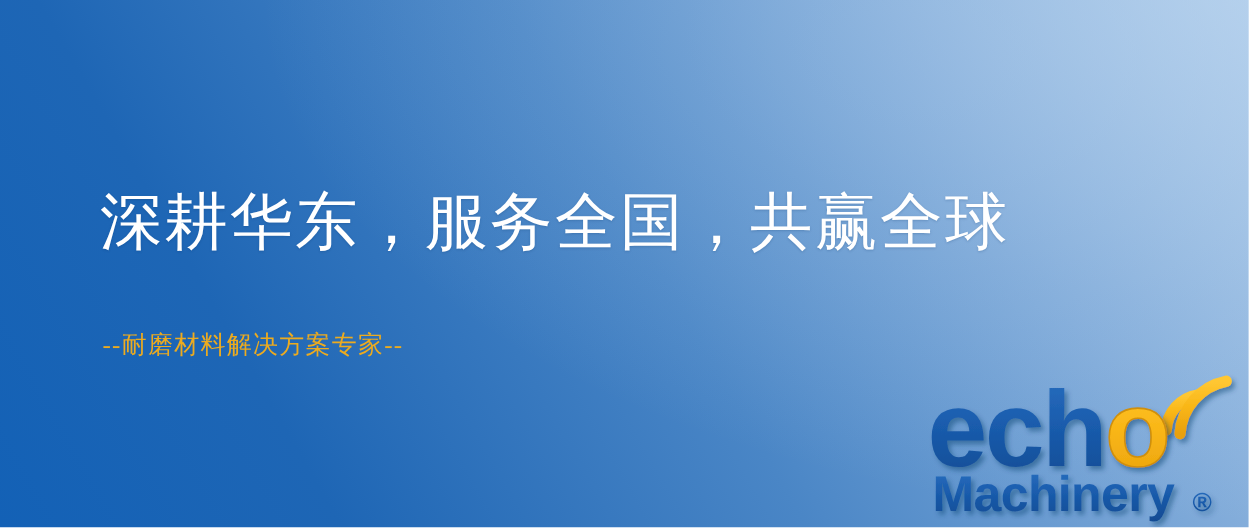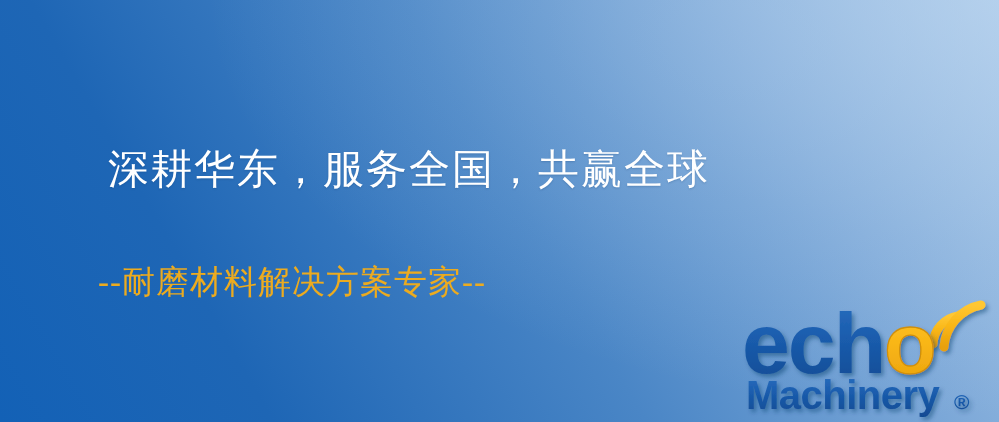--- a/index.html
+++ b/index.html
@@ -25,37 +25,36 @@
     position: absolute;
     inset: 0;
     background: radial-gradient(120% 150% at 100% 0%, rgba(190,215,240,0.55) 0%, rgba(190,215,240,0.18) 38%, rgba(190,215,240,0) 66%);
     pointer-events: none;
   }
 
   .headline {
     position: absolute;
     left: 80px;
     top: 152px;
-    font-family: Liberation Mono, monospace;
-    font-size: 41px;
+    font-family: Liberation Sans, sans-serif;
+    font-size: 50px;
     line-height: 1;
     color: #ffffff;
     letter-spacing: 2px;
     white-space: nowrap;
     text-shadow: 0 1px 2px rgba(10,50,100,0.22);
     z-index: 3;
-    margin-left: 28px;
   }
 
   .subtitle {
     position: absolute;
-    left: 98px;
+    left: 82px;
     top: 266px;
     font-family: "Liberation Serif", "DejaVu Serif", serif;
-    font-size: 33px;
+    font-size: 20px;
     line-height: 1;
     color: #ecab1f;
     letter-spacing: 1px;
     white-space: nowrap;
     z-index: 3;
   }
 
   
   .logo {
     position: absolute;

